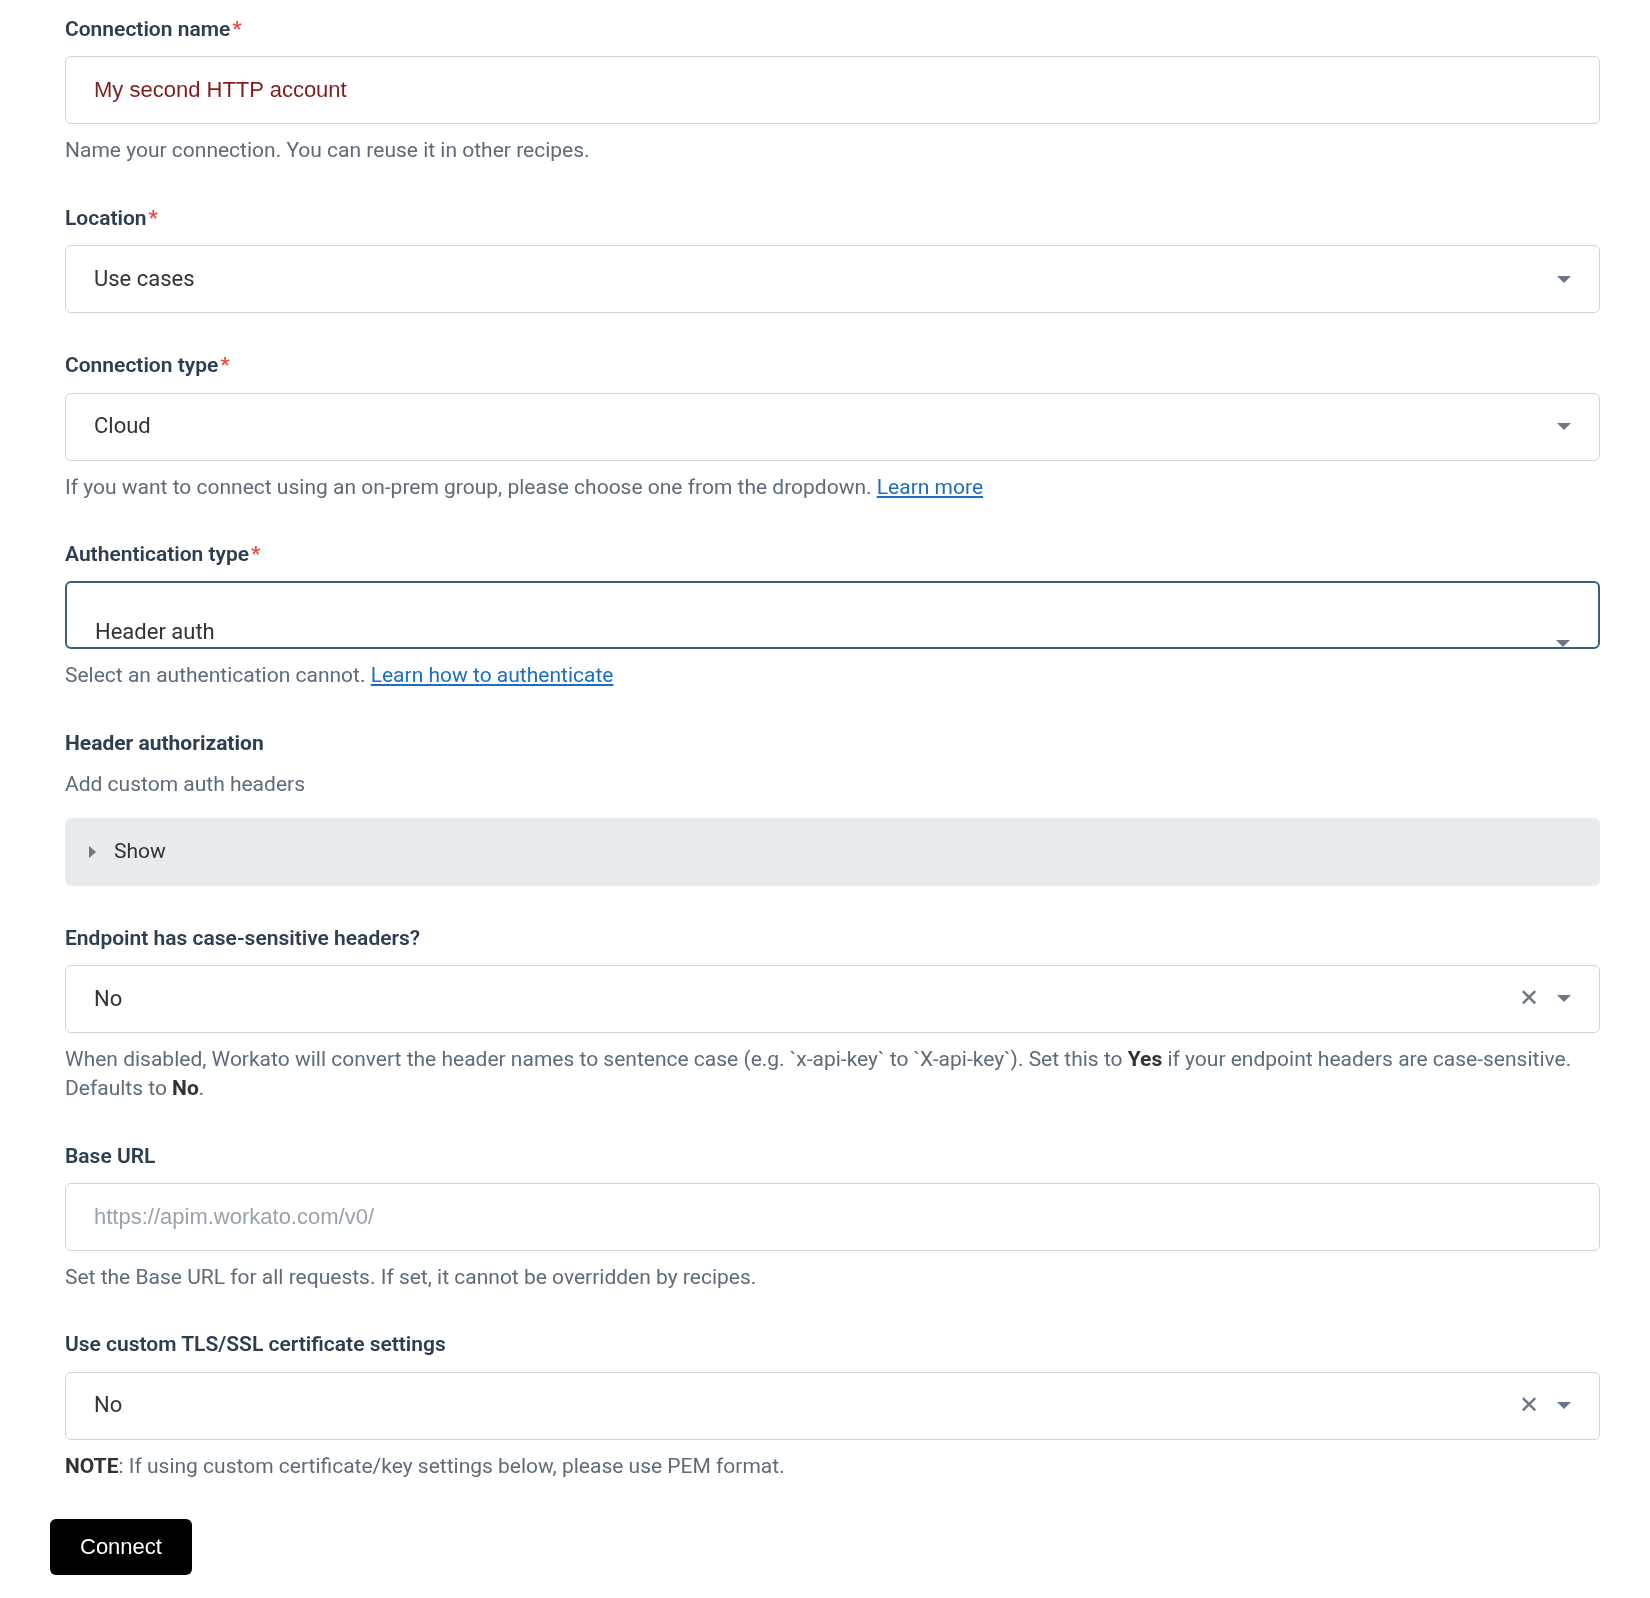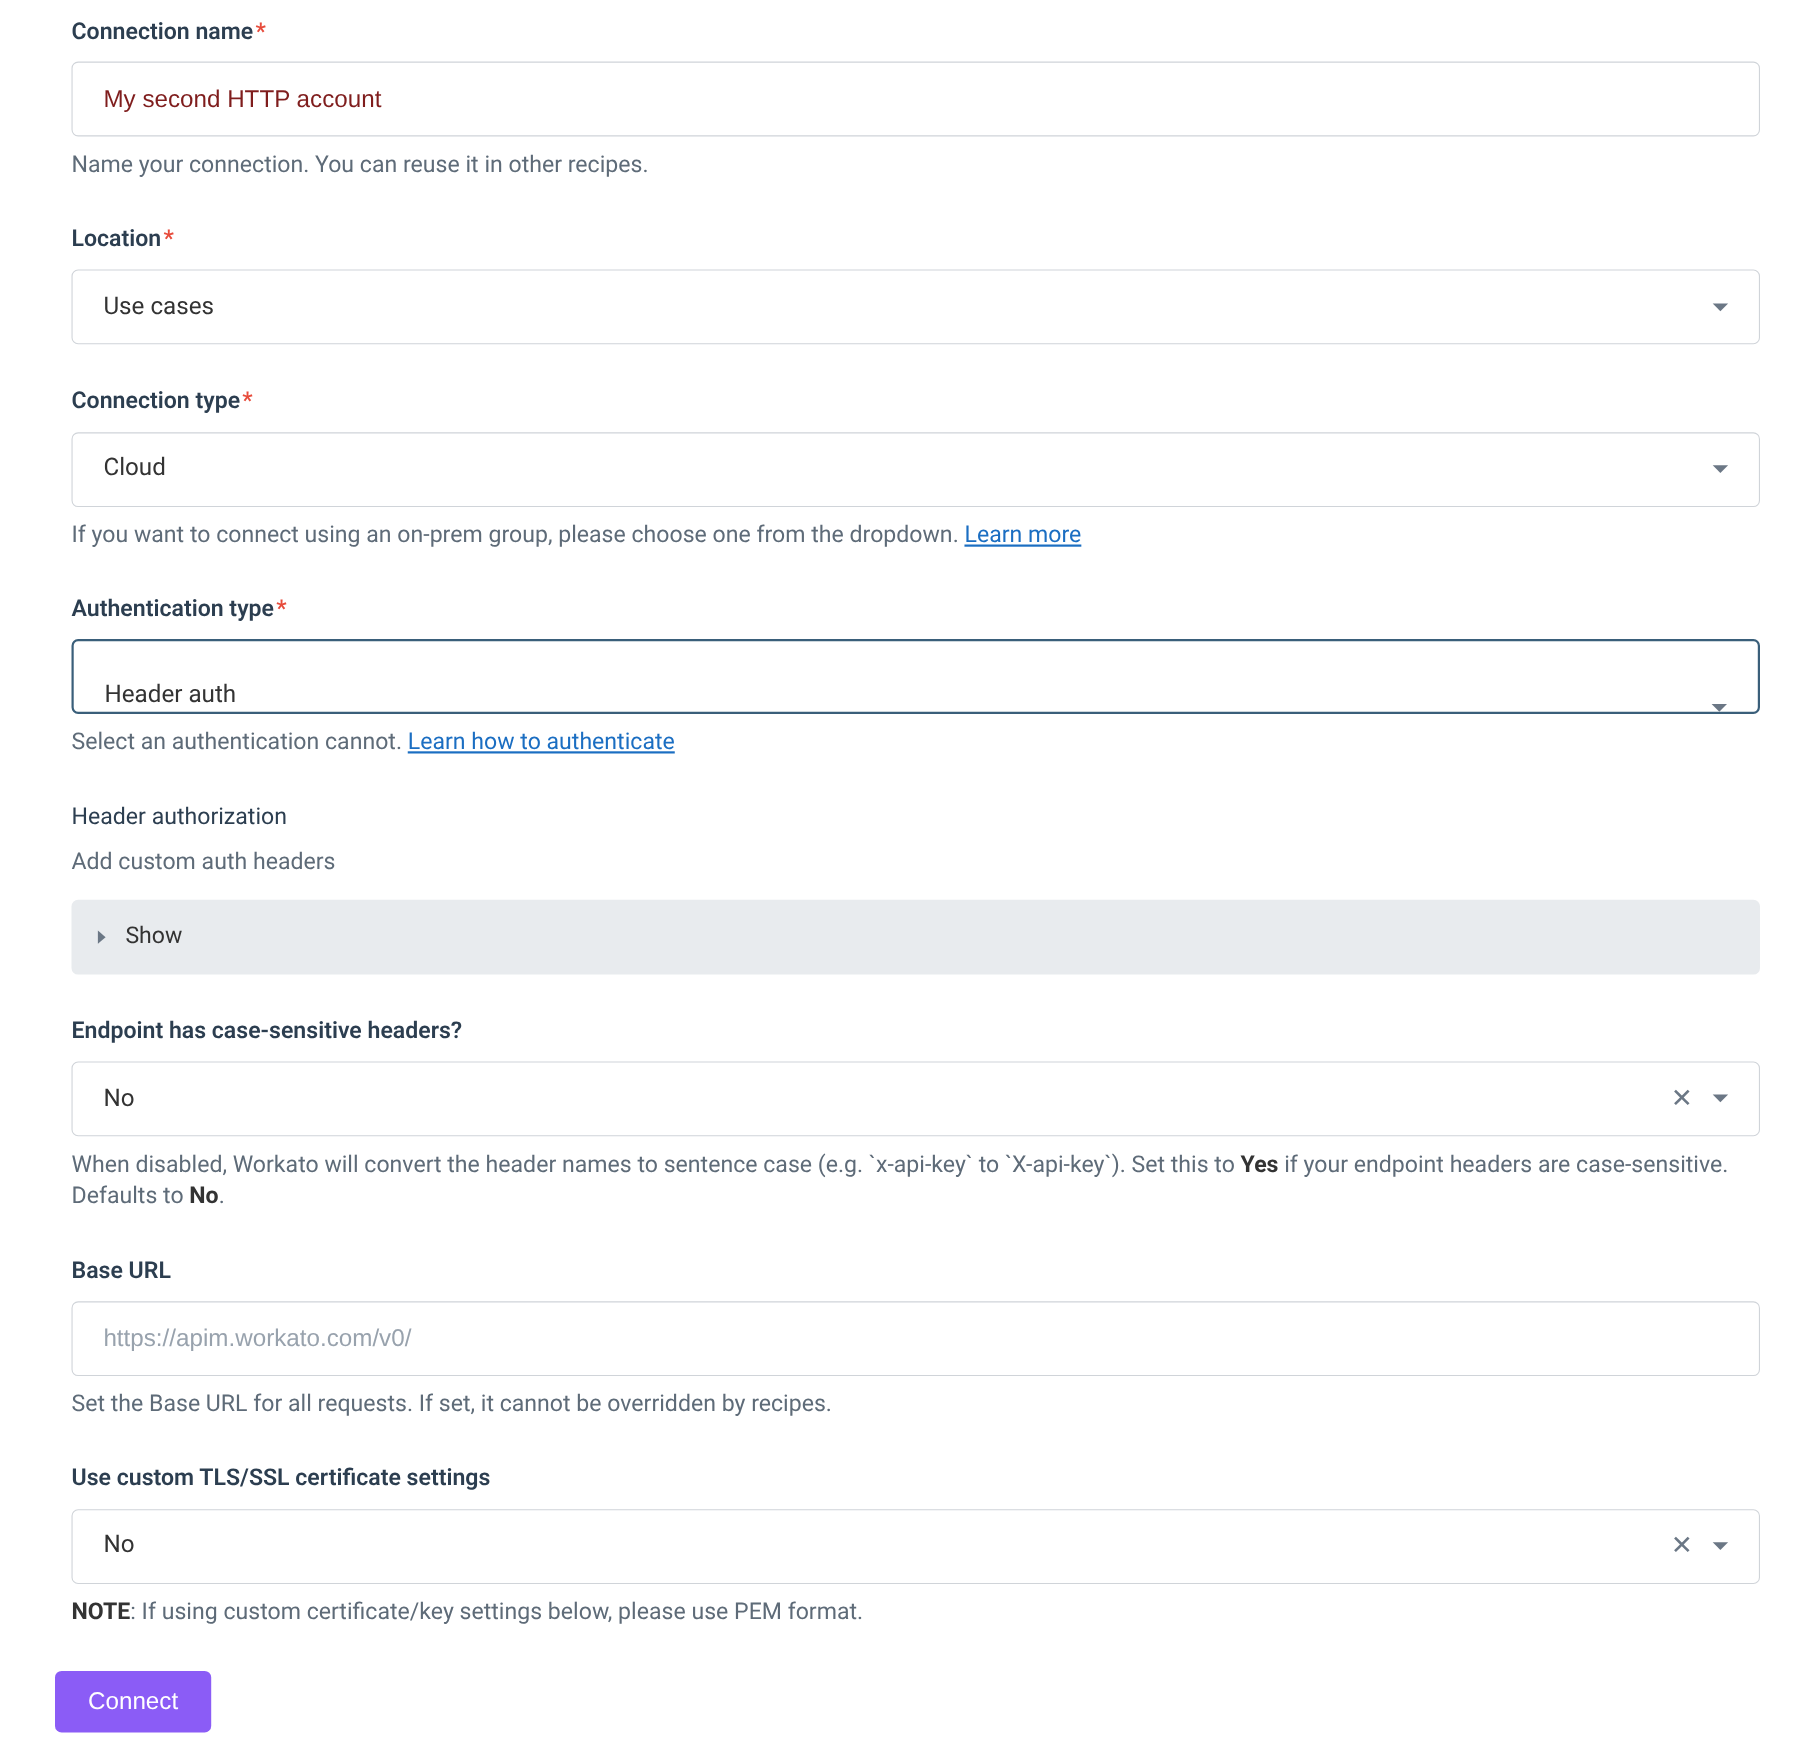--- a/index.html
+++ b/index.html
@@ -64,21 +64,21 @@
       font-size: 21px;
       color: #5e6b78;
     }
     .help-text a, .link {
       color: #1b6ec2;
       text-decoration: underline;
       cursor: pointer;
     }
     .help-text .bold { font-weight: 700; color: #333; }
     .section-header {
-      font-weight: 400;
+      font-weight: 700;
       color: #2c3e50;
       font-size: 21px;
       margin-bottom: 12px;
     }
     .sub-text {
       color: #5e6b78;
       font-size: 21px;
       margin-bottom: 18px;
     }
     .show-bar {
@@ -94,21 +94,21 @@
       cursor: pointer;
       gap: 18px;
     }
     .triangle-right {
       width: 0; height: 0;
       border-top: 6px solid transparent;
       border-bottom: 6px solid transparent;
       border-left: 7px solid #6b7785;
     }
     .connect-btn {
-      background: #8b5cf6;
+      background: #000000;
       color: #fff;
       border: none;
       border-radius: 6px;
       height: 56px;
       padding: 0 30px;
       font-size: 22px;
       font-weight: 500;
       cursor: pointer;
     }
   </style>

